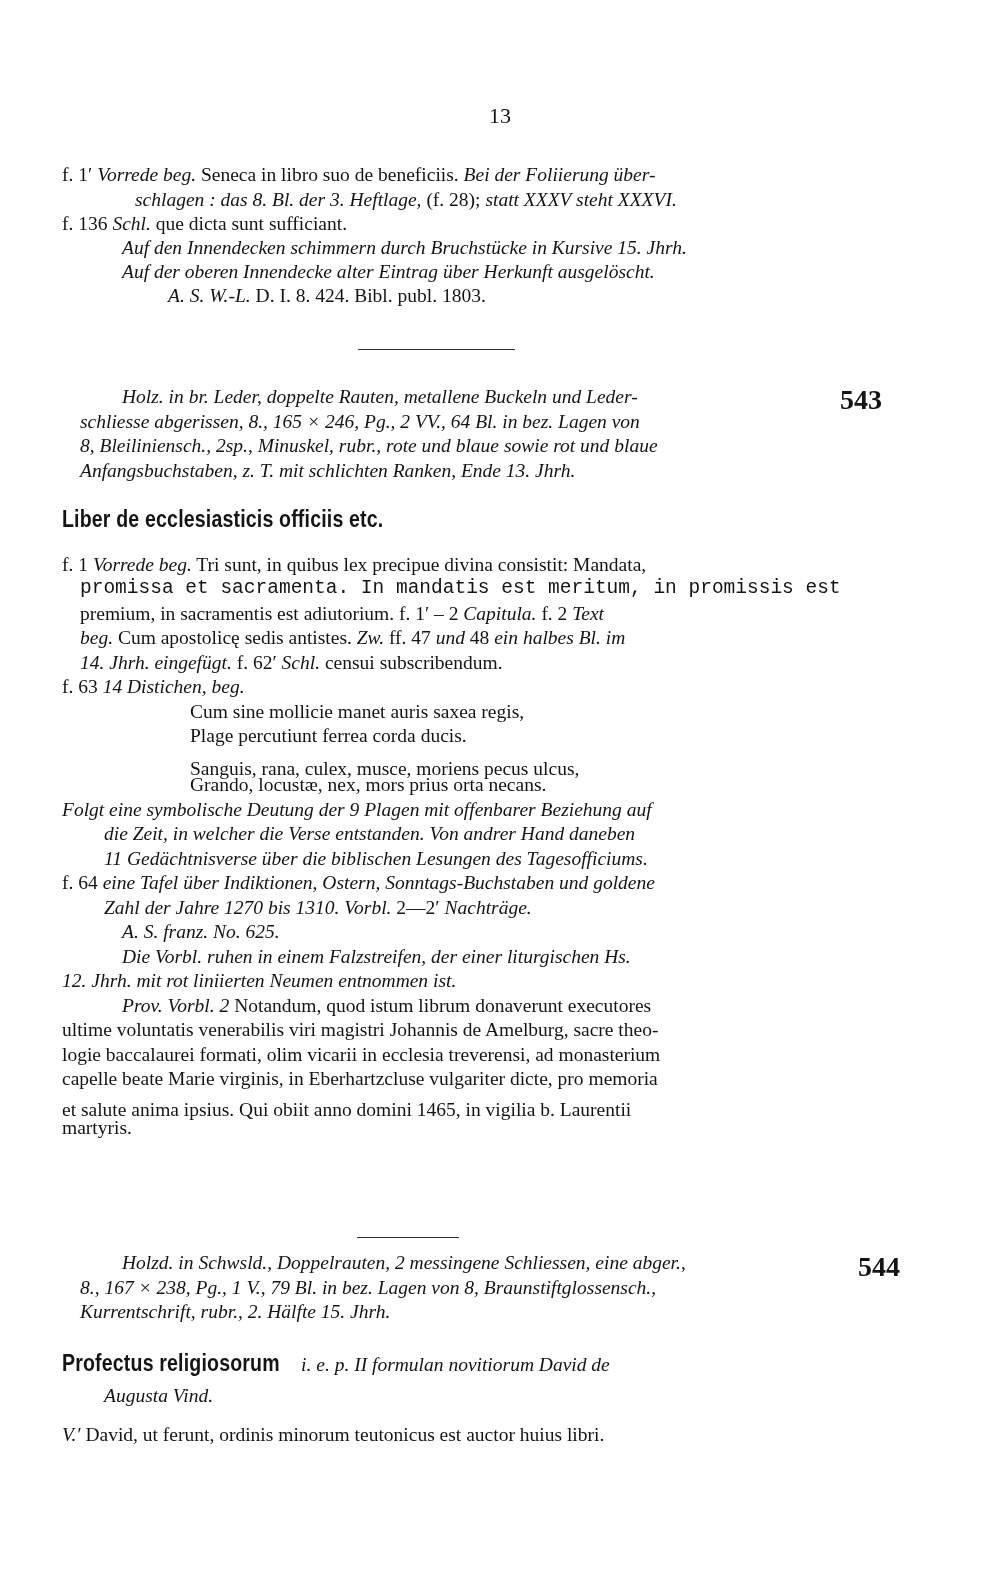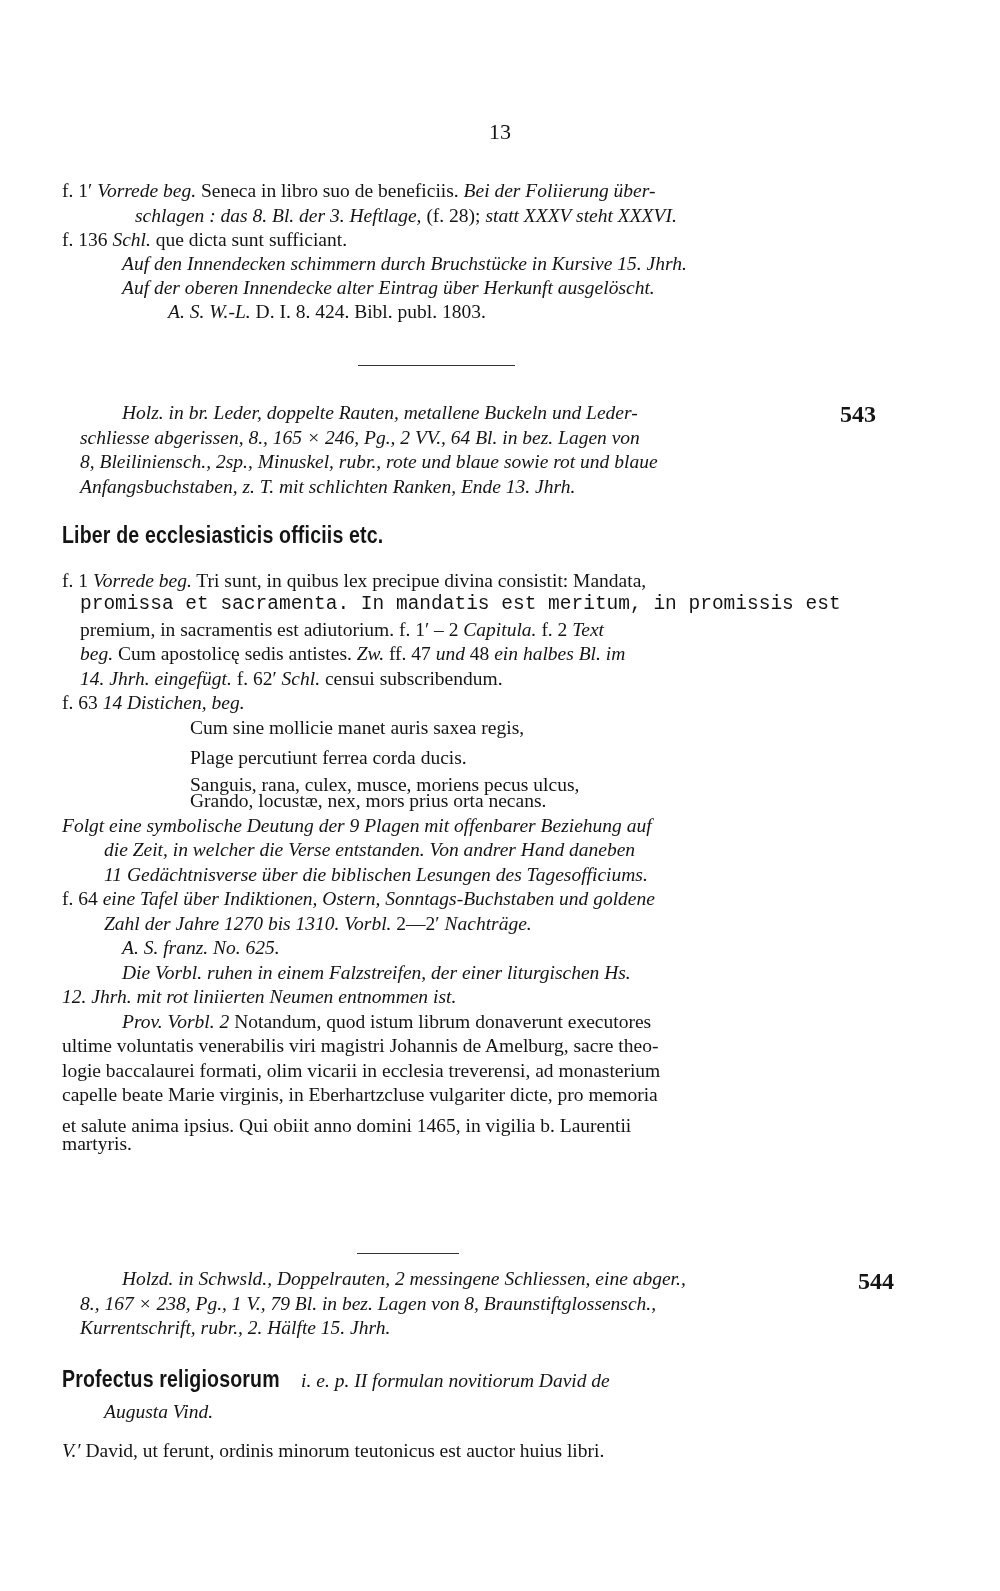--- a/index.html
+++ b/index.html
@@ -2,29 +2,29 @@
 <html><head>
 <meta charset="utf-8">
 <style>
   html, body { margin: 0; padding: 0; background: #ffffff; }
   body {
     width: 1000px; height: 1591px; position: relative; overflow: hidden;
     font-family: "Liberation Serif", "DejaVu Serif", serif;
     color: #141414;
     font-size: 19.5px;
   }
-  .page { position: absolute; left: 0; top: 16px; width: 1000px; height: 1132px; }
+  .page { position: absolute; left: 0; top: 0; width: 1000px; height: 1132px; }
   .pageno {
     position: absolute; left: 0; width: 1000px; top: 103px;
     text-align: center; font-size: 22px;
   }
   .ln { position: absolute; white-space: nowrap; line-height: 1; }
   .i { font-style: italic; }
   .rule { position: absolute; height: 1px; background: #333; }
-  .margnum { position: absolute; font-weight: bold; font-size: 24px; line-height: 1; }
+  .margnum { position: absolute; font-weight: bold; font-size: 28px; line-height: 1; }
   .head { font-weight: bold; font-size: 23px; letter-spacing: 0.2px; font-family: "Liberation Sans Narrow", "Liberation Sans", sans-serif; transform: scaleX(0.85); transform-origin: left; }
 </style>
 </head>
 <body>
 
 <div class="page">
   <div class="pageno">13</div>
 
   <div id="e542">
       <div class="ln" style="left: 62px; top: 165px;"><span>f. 1′ </span><span class="i">Vorrede beg.</span><span> Seneca in libro suo de beneficiis. </span><span class="i">Bei der Foliierung über-</span></div>
@@ -48,21 +48,21 @@
   <div id="e543content">
       <div class="ln" style="left: 62px; top: 555px;"><span>f. 1 </span><span class="i">Vorrede beg.</span><span> Tri sunt, in quibus lex precipue divina consistit: Mandata,</span></div>
       <div class="ln" style="left: 80px; top: 579px; font-family: Liberation Mono, monospace;"><span>promissa et sacramenta. In mandatis est meritum, in promissis est</span></div>
       <div class="ln" style="left: 80px; top: 604px;"><span>premium, in sacramentis est adiutorium. f. 1′ – 2 </span><span class="i">Capitula.</span><span> f. 2 </span><span class="i">Text</span></div>
       <div class="ln" style="left: 80px; top: 628px;"><span class="i">beg.</span><span> Cum apostolicę sedis antistes. </span><span class="i">Zw.</span><span> ff. 47 </span><span class="i">und</span><span> 48 </span><span class="i">ein halbes Bl. im</span></div>
       <div class="ln" style="left: 80px; top: 653px;"><span class="i">14. Jhrh. eingefügt.</span><span> f. 62′ </span><span class="i">Schl.</span><span> censui subscribendum.</span></div>
       <div class="ln" style="left: 62px; top: 677px;"><span>f. 63 </span><span class="i">14 Distichen, beg.</span></div>
     </div>
   <div id="e543verses">
       <div class="ln" style="left: 190px; top: 702px;"><span>Cum sine mollicie manet auris saxea regis,</span></div>
-      <div class="ln" style="left: 190px; top: 726px; margin-top: 6px;"><span>Plage percutiunt ferrea corda ducis.</span></div>
+      <div class="ln" style="left: 190px; top: 726px;"><span>Plage percutiunt ferrea corda ducis.</span></div>
       <div class="ln" style="left: 190px; top: 751px; margin-top: 8px;"><span>Sanguis, rana, culex, musce, moriens pecus ulcus,</span></div>
       <div class="ln" style="left: 190px; top: 775px;"><span>Grando, locustæ, nex, mors prius orta necans.</span></div>
     </div>
   <div id="e543after">
       <div class="ln" style="left: 62px; top: 800px;"><span class="i">Folgt eine symbolische Deutung der 9 Plagen mit offenbarer Beziehung auf</span></div>
       <div class="ln" style="left: 104px; top: 824px;"><span class="i">die Zeit, in welcher die Verse entstanden. Von andrer Hand daneben</span></div>
       <div class="ln" style="left: 104px; top: 849px;"><span class="i">11 Gedächtnisverse über die biblischen Lesungen des Tagesofficiums.</span></div>
       <div class="ln" style="left: 62px; top: 873px;"><span>f. 64 </span><span class="i">eine Tafel über Indiktionen, Ostern, Sonntags-Buchstaben und goldene</span></div>
       <div class="ln" style="left: 104px; top: 898px;"><span class="i">Zahl der Jahre 1270 bis 1310. Vorbl.</span><span> 2—2′ </span><span class="i">Nachträge.</span></div>
       <div class="ln" style="left: 122px; top: 922px;"><span class="i">A. S. franz. No. 625.</span></div>

